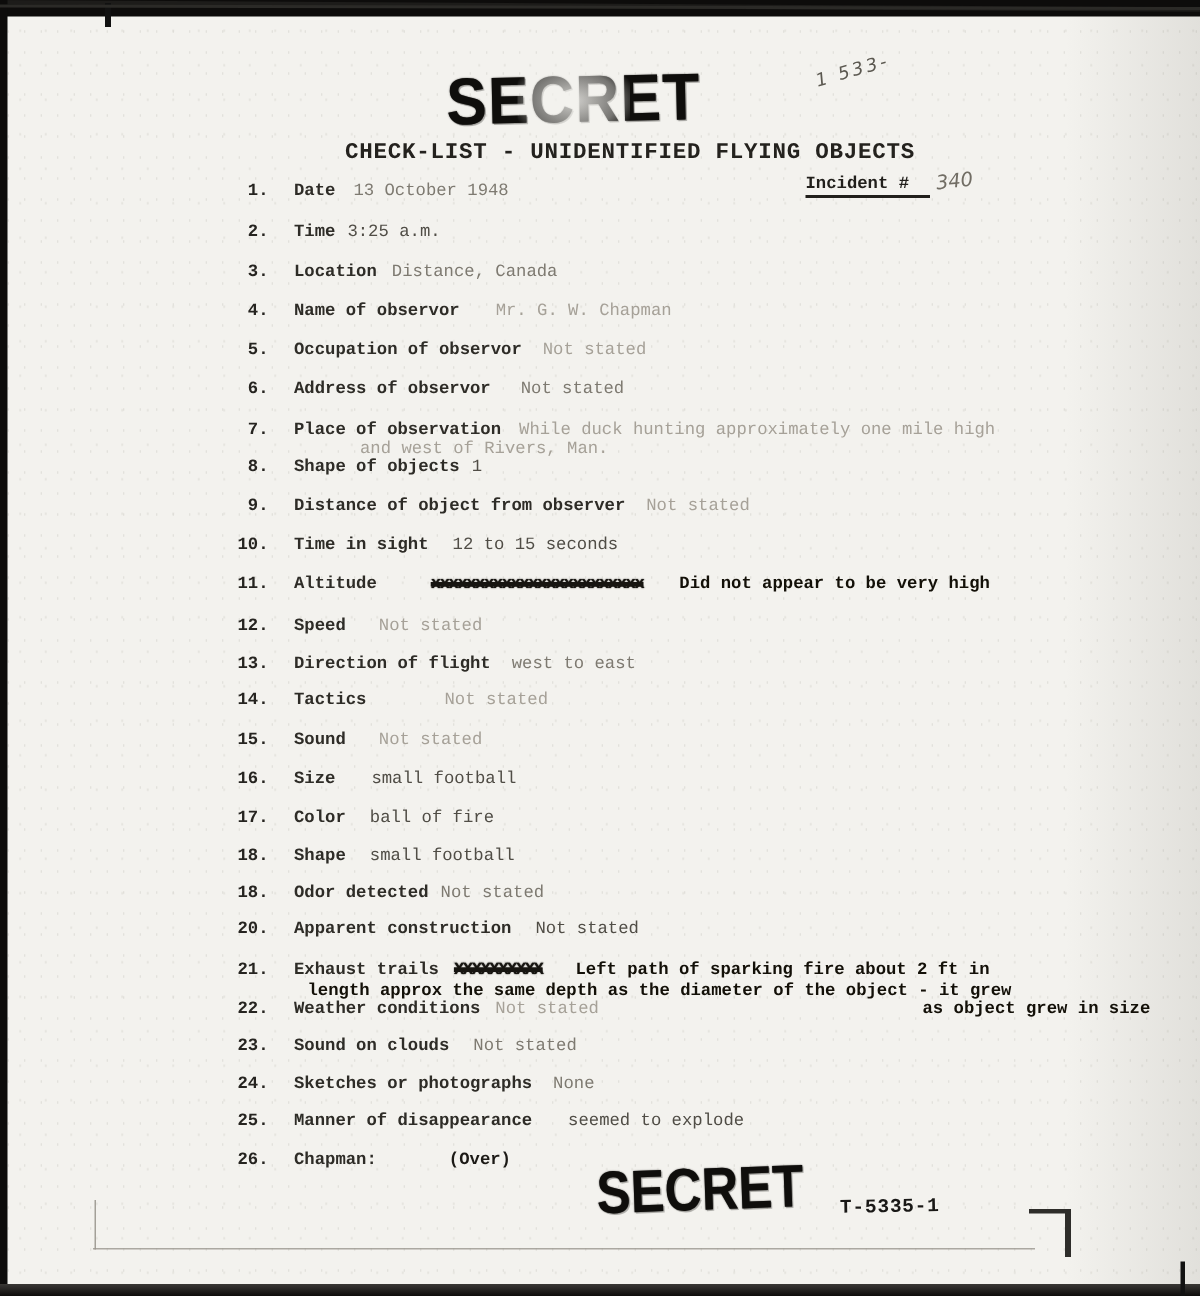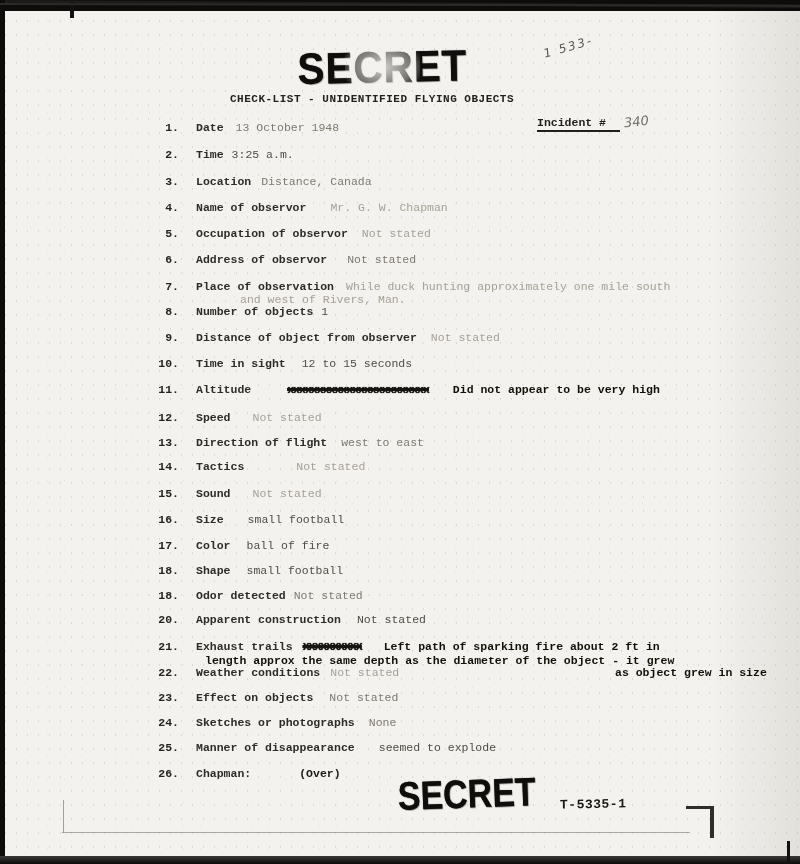--- a/index.html
+++ b/index.html
@@ -51,21 +51,21 @@
 
   .doc-number{
     position:absolute;left:560px;top:797px;
     font-weight:700;font-size:13px;letter-spacing:.5px;color:#191816;
     transform:rotate(-1deg);
   }
 
   
   .title{
     position:absolute;left:230px;top:93px;
-    font-weight:700;font-size:11px;letter-spacing:.5px;color:#24221e;
+    font-weight:700;font-size:15px;letter-spacing:.5px;color:#24221e;
   }
   .incident{position:absolute;left:537px;top:114px;font-size:11.5px;white-space:nowrap;}
   .incident .inc-label{font-weight:700;color:#211f1b;border-bottom:2px solid #211f1b;padding-bottom:1px;padding-right:14px;}
   .incident .inc-number{
     font-family:"DejaVu Sans",sans-serif;font-style:italic;color:#716d64;
     display:inline-block;transform:rotate(-6deg);margin-left:4px;font-size:13px;
   }
   .hand-note{
     position:absolute;left:543px;top:40px;font-family:"DejaVu Sans",sans-serif;
     font-style:italic;font-size:12px;color:#5b5850;letter-spacing:2px;
@@ -117,24 +117,24 @@
 <div class="row" style="top:148px"><span class="num">2.</span><span class="lbl">Time</span><span class="val v3" style="margin-left:8px">3:25 a.m.</span></div>
 
 <div class="row" style="top:175px"><span class="num">3.</span><span class="lbl">Location</span><span class="val v2" style="margin-left:10px">Distance, Canada</span></div>
 
 <div class="row" style="top:201px"><span class="num">4.</span><span class="lbl">Name of observor</span><span class="val v1" style="margin-left:24px">Mr. G. W. Chapman</span></div>
 
 <div class="row" style="top:227px"><span class="num">5.</span><span class="lbl">Occupation of observor</span><span class="val v1" style="margin-left:14px">Not stated</span></div>
 
 <div class="row" style="top:253px"><span class="num">6.</span><span class="lbl">Address of observor</span><span class="val v2" style="margin-left:20px">Not stated</span></div>
 
-<div class="row" style="top:280px"><span class="num">7.</span><span class="lbl">Place of observation</span><span class="val v1" style="margin-left:12px">While duck hunting approximately one mile south</span></div>
+<div class="row" style="top:280px"><span class="num">7.</span><span class="lbl">Place of observation</span><span class="val v1" style="margin-left:12px">While duck hunting approximately one mile high</span></div>
 <div class="abs-line v1" style="left:240px;top:293px">and west of Rivers, Man.</div>
 
-<div class="row" style="top:305px"><span class="num">8.</span><span class="lbl">Number of objects</span><span class="val v3" style="margin-left:8px">1</span></div>
+<div class="row" style="top:305px"><span class="num">8.</span><span class="lbl">Shape of objects</span><span class="val v3" style="margin-left:8px">1</span></div>
 
 <div class="row" style="top:331px"><span class="num">9.</span><span class="lbl">Distance of object from observer</span><span class="val v1" style="margin-left:14px">Not stated</span></div>
 
 <div class="row" style="top:357px"><span class="num">10.</span><span class="lbl">Time in sight</span><span class="val v3" style="margin-left:16px">12 to 15 seconds</span></div>
 
 <div class="row" style="top:383px"><span class="num">11.</span><span class="lbl">Altitude</span><span class="strike" style="margin-left:36px">xxxxxxxxxxxxxxxxxxxxxxxx</span><span class="note" style="margin-left:24px">Did not appear to be very high</span></div>
 
 <div class="row" style="top:411px"><span class="num">12.</span><span class="lbl">Speed</span><span class="val v1" style="margin-left:22px">Not stated</span></div>
 
 <div class="row" style="top:436px"><span class="num">13.</span><span class="lbl">Direction of flight</span><span class="val v2" style="margin-left:14px">west to east</span></div>
@@ -151,21 +151,21 @@
 
 <div class="row" style="top:589px"><span class="num">18.</span><span class="lbl">Odor detected</span><span class="val v2" style="margin-left:8px">Not stated</span></div>
 
 <div class="row" style="top:613px"><span class="num">20.</span><span class="lbl">Apparent construction</span><span class="val v3" style="margin-left:16px">Not stated</span></div>
 
 <div class="row" style="top:640px"><span class="num">21.</span><span class="lbl">Exhaust trails</span><span class="strike" style="margin-left:10px">XXXXXXXXXX</span><span class="note" style="margin-left:22px">Left path of sparking fire about 2 ft in</span></div>
 <div class="abs-line note" style="left:205px;top:654px">length approx the same depth as the diameter of the object - it grew</div>
 
 <div class="row" style="top:666px"><span class="num">22.</span><span class="lbl">Weather conditions</span><span class="val v1" style="margin-left:10px">Not stated</span><span class="note" style="position:absolute;left:462px">as object grew in size</span></div>
 
-<div class="row" style="top:691px"><span class="num">23.</span><span class="lbl">Effect on objects</span><span class="val v2" style="margin-left:16px">Not stated</span></div>
+<div class="row" style="top:691px"><span class="num">23.</span><span class="lbl">Sound on clouds</span><span class="val v2" style="margin-left:16px">Not stated</span></div>
 
 <div class="row" style="top:716px"><span class="num">24.</span><span class="lbl">Sketches or photographs</span><span class="val v2" style="margin-left:14px">None</span></div>
 
 <div class="row" style="top:741px"><span class="num">25.</span><span class="lbl">Manner of disappearance</span><span class="val v3" style="margin-left:24px">seemed to explode</span></div>
 
 <div class="row" style="top:767px"><span class="num">26.</span><span class="lbl">Chapman:</span><span class="val v-dark" style="margin-left:48px">(Over)</span></div>
 
 <div class="stamp stamp-bottom">SECRET</div>
 <div class="doc-number">T-5335-1</div>
 

